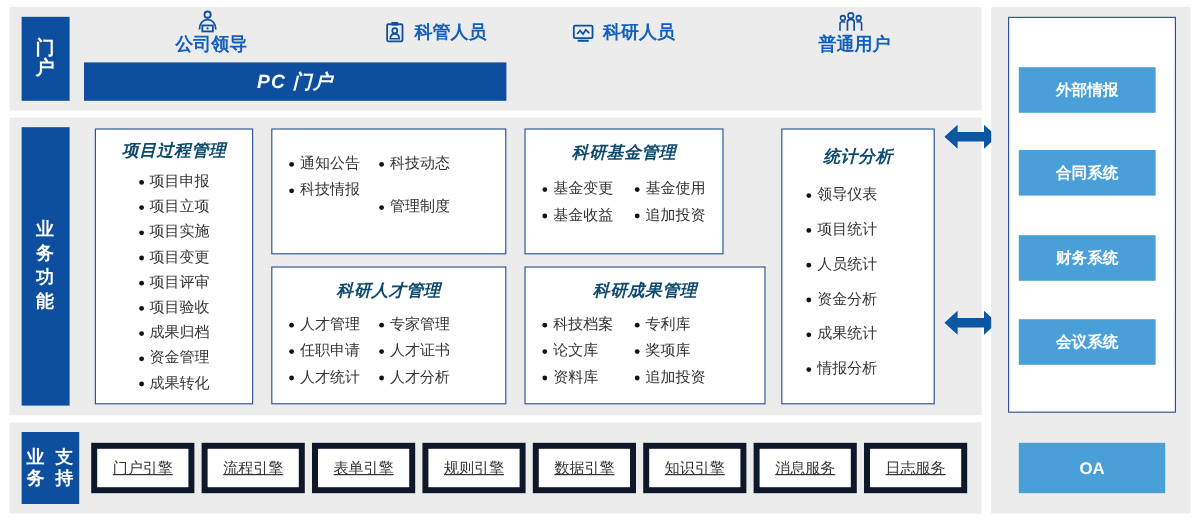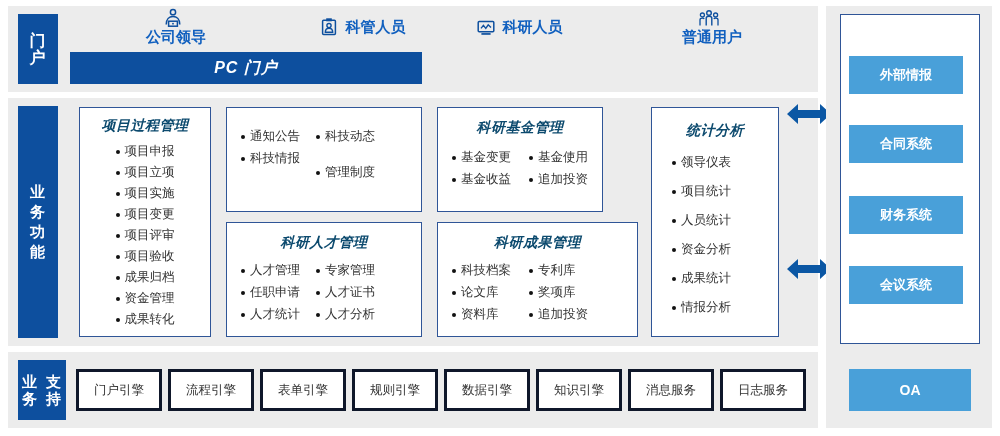--- a/index.html
+++ b/index.html
@@ -119,27 +119,28 @@
   #support-panel { left: 8px; top: 352px; width: 810px; height: 76px; }
   #support-sidelabel {
     left: 18px; top: 360px; width: 48px; height: 60px;
     font-size: 15px; flex-direction: row; line-height: 1.15;
   }
   .engine {
     position: absolute;
     top: 369px;
     height: 42px;
     background: #ffffff;
-    border: 3px solid #0f172a;
+    border: 5px solid #0f172a;
     color: #333;
     font-size: 12.5px;
     display: flex;
     align-items: center;
     justify-content: center;
     box-sizing: border-box;
+    text-decoration: underline;
   }
 
   
   #right-panel { left: 826px; top: 6px; width: 166px; height: 422px; }
   #right-inner {
     position: absolute;
     left: 840px; top: 14px; width: 140px; height: 330px;
   }
   .extbox {
     position: absolute;

